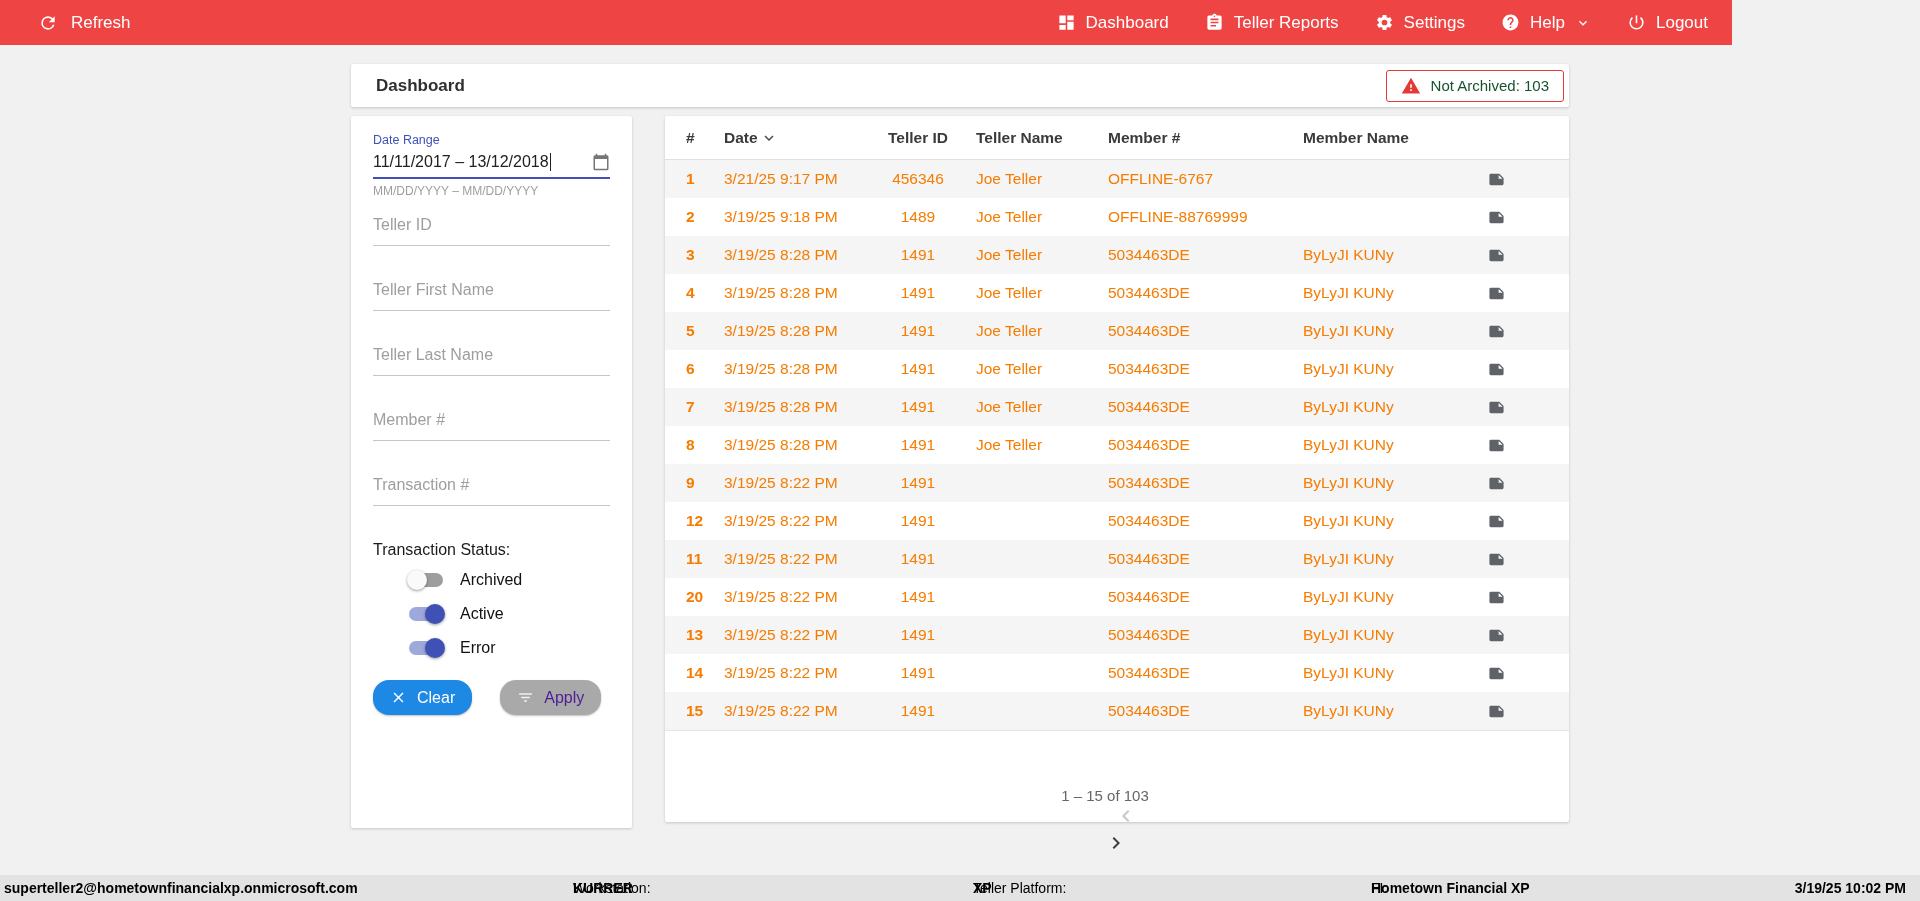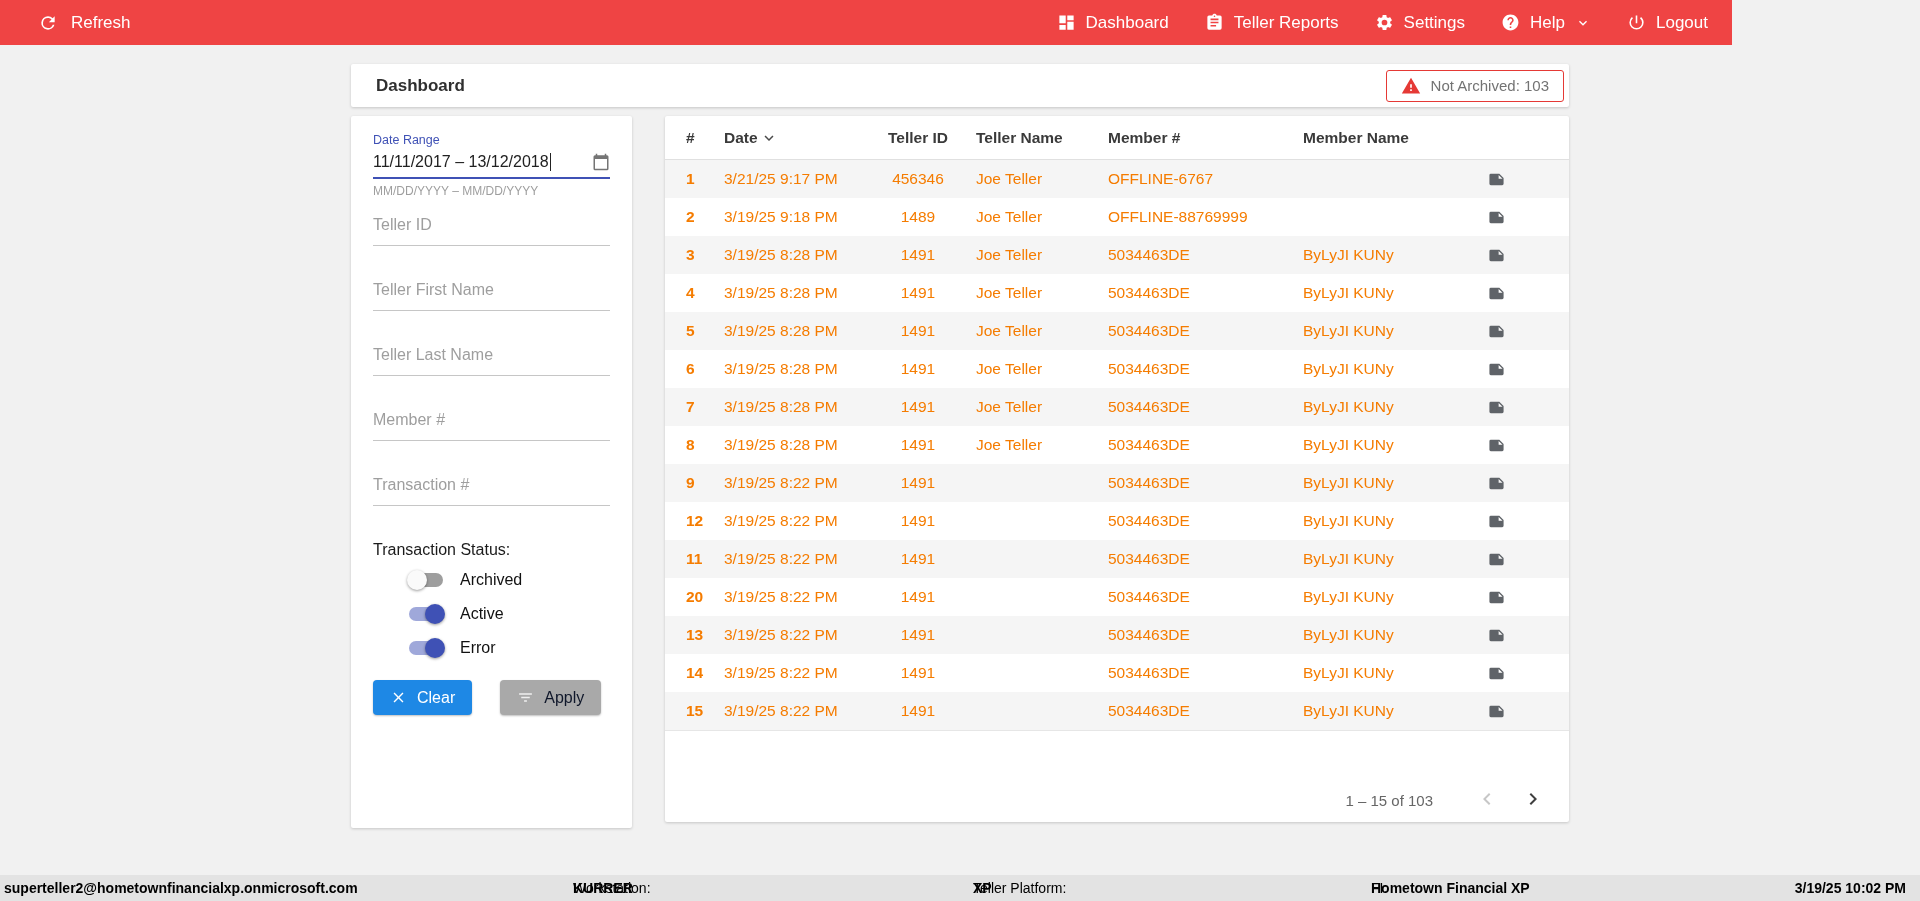--- a/index.html
+++ b/index.html
@@ -27,21 +27,21 @@
   
   .header-card{
     position:absolute; left:351px; top:64px; width:1218px; height:43px;
     background:#fff; box-shadow:0 1px 3px rgba(0,0,0,.18); border-radius:2px;
     display:flex; align-items:center; padding:0 5px 0 25px;
   }
   .page-title{ font-size:17px; font-weight:700; color:#2f2f2f; }
   .badge{
     margin-left:auto; display:flex; align-items:center; gap:10px;
     height:32px; padding:0 14px; border:1px solid #e53935; border-radius:3px;
-    color:#737373; font-size:15px; background:#fff;
+    color:#14532d; font-size:15px; background:#fff;
   }
 
   
   .sidebar-card{
     position:absolute; left:351px; top:116px; width:281px; height:712px;
     background:#fff; box-shadow:0 1px 3px rgba(0,0,0,.18); border-radius:2px;
     padding:17px 22px 0 22px;
   }
   .field-label{ font-size:12.5px; color:#3f51b5; line-height:15px; }
   .date-field{
@@ -72,25 +72,25 @@
   .switch .track{ position:absolute; top:3px; left:2px; width:34px; height:14px; border-radius:7px; background:rgba(0,0,0,.38); }
   .switch .knob{ position:absolute; top:0; left:0; width:20px; height:20px; border-radius:50%;
     background:#fafafa; box-shadow:0 1px 3px rgba(0,0,0,.4); }
   .switch.on .track{ background:rgba(63,81,181,.5); }
   .switch.on .knob{ left:18px; background:#3f51b5; }
   .toggle-label{ font-size:16px; color:#111; }
 
   .btn-row{ display:flex; gap:28px; margin-top:19px; }
   .btn{
     display:inline-flex; align-items:center; gap:10px; height:35px; padding:0 17px;
-    border:none; border-radius:4px; font-family:inherit; font-size:16px; color:#fff; cursor:pointer;
+    border:none; border-radius:16px; font-family:inherit; font-size:16px; color:#fff; cursor:pointer;
     box-shadow:0 1px 2px rgba(0,0,0,.25);
   }
   .btn-clear{ background:#1e88e5; }
-  .btn-apply{ background:#a9a9a9; color:#0f172a; cursor:default; }
+  .btn-apply{ background:#a9a9a9; color:#4c1d95; cursor:default; }
 
   
   .table-card{
     position:absolute; left:665px; top:116px; width:904px; height:706px;
     background:#fff; box-shadow:0 1px 3px rgba(0,0,0,.18); border-radius:2px;
   }
   .t-head,.t-row{
     display:grid;
     grid-template-columns:38px 162px 90px 132px 195px 185px 1fr;
     padding:0 20px 0 21px; align-items:center;
@@ -101,21 +101,21 @@
   .t-body{ border-bottom:1px solid #e6e6e6; }
   .t-row{ height:38px; cursor:pointer; }
   .t-row:nth-child(odd){ background:#f5f5f5; }
   .cell{ font-size:15.5px; color:#f57c00; white-space:nowrap; overflow:hidden; }
   .c-num{ font-weight:700; }
   .c-tid{ text-align:center; padding-right:26px; }
   .c-icon{ justify-self:start; cursor:pointer; }
 
   .t-pagination{
     display:flex; align-items:center; justify-content:flex-end;
-    margin-top:56px; padding-right:24px; color:#666; font-size:15px;
+    margin-top:56px; padding-right:24px; color:#666; font-size:15px;flex-direction:column;
   }
   .p-btn{ background:transparent; border:none; padding:0; margin-left:22px; cursor:pointer; }
   .p-btn.prev{ margin-left:42px; cursor:default; }
 
   
   .footer{
     position:absolute; left:0; bottom:0; width:1920px; height:26px;
     background:#e3e3e3; font-size:14px; color:#000; line-height:26px;
   }
   .footer span{ position:absolute; white-space:nowrap; }

